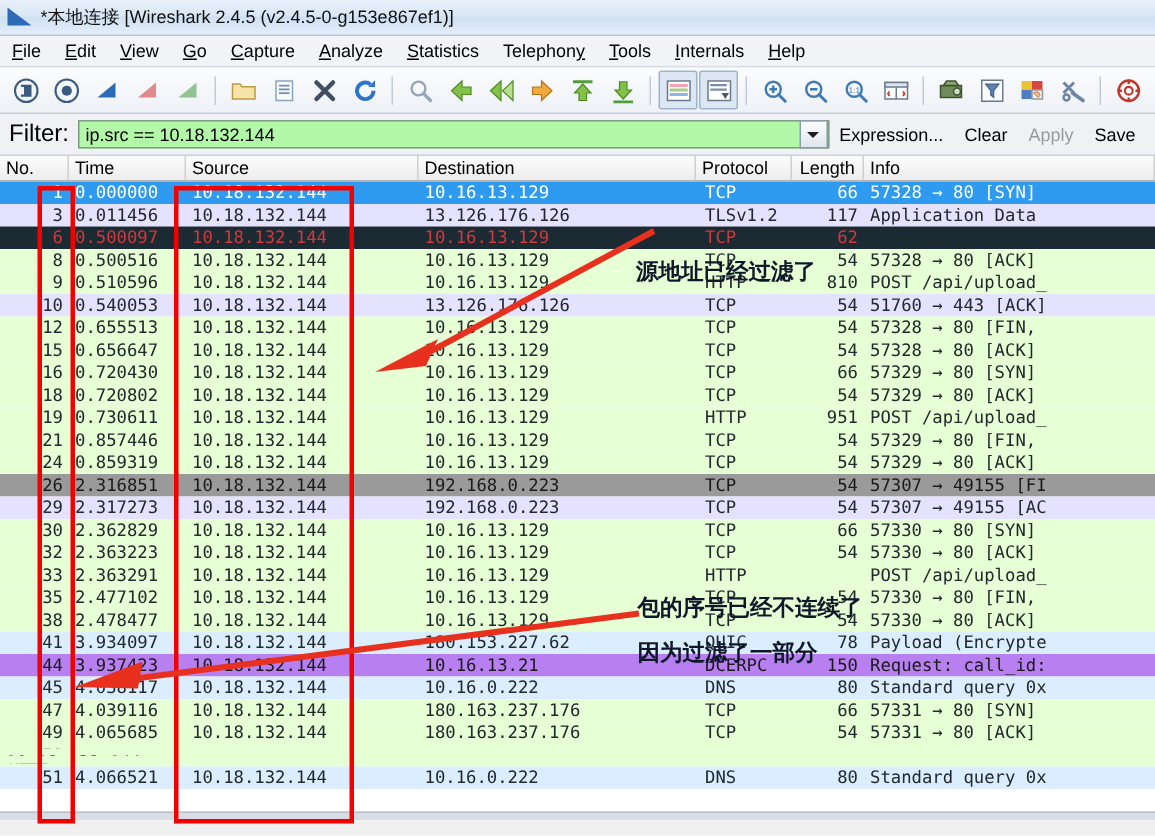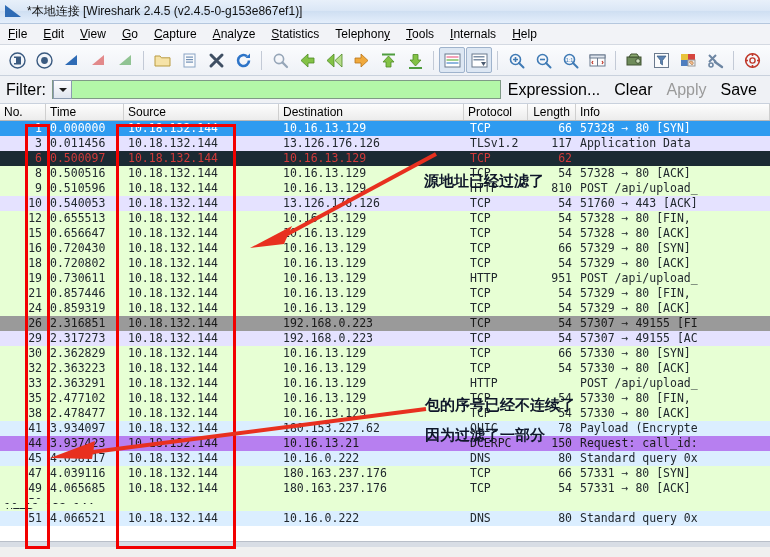--- a/index.html
+++ b/index.html
@@ -63,21 +63,21 @@
     flex:1;padding-left:4px;font-size:12px;color:#000;
     font-family:"Liberation Sans","DejaVu Sans",sans-serif;
     white-space:nowrap;overflow:hidden;
   }
   .filter-drop{
     width:17px;height:17px;margin-right:0;border:1px solid #8c9bb0;
     background:linear-gradient(to bottom,#fdfdfe,#dfe5ee);
     display:flex;align-items:center;justify-content:center;flex:none;
   }
   .caret-dn{width:0;height:0;border-left:4px solid transparent;border-right:4px solid transparent;border-top:4px solid #1d1d1d;}
-  .fbtn{font-size:16px;padding:0 7px;color:#000;white-space:nowrap;}
+  .fbtn{font-size:12px;padding:0 7px;color:#000;white-space:nowrap;}
   .fbtn.disabled{color:#9a9a9a;}
 
   
   .plist{position:relative;height:443px;background:#fff;overflow:hidden;}
   .phead{
     display:flex;height:17px;box-sizing:border-box;
     background:linear-gradient(to bottom,#fdfdfd 0%,#ececec 100%);
     border-bottom:1px solid #b9b9b9;font-size:12px;
   }
   .phead div{
@@ -304,20 +304,21 @@
           <circle cx="8.5" cy="8.5" r="6.8" fill="none" stroke="#c0392b" stroke-width="1.6"></circle>
           <circle cx="8.5" cy="8.5" r="2.6" fill="none" stroke="#c0392b" stroke-width="1.4"></circle>
           <path d="M8.5 1 L8.5 4 M8.5 13 L8.5 16 M1 8.5 L4 8.5 M13 8.5 L16 8.5" stroke="#c0392b" stroke-width="1.6"></path>
         </svg>
     </div>
   </div>
 
   <div class="filterbar">
     <span class="filter-label">Filter:</span>
     <div class="filter-box">
+      <div class="filter-value">ip.src == 10.18.132.144</div>
       <div class="filter-drop">
         <span class="caret-dn"></span>
       </div>
     </div>
     <span class="fbtn">Expression...</span>
     <span class="fbtn">Clear</span>
     <span class="fbtn disabled">Apply</span>
     <span class="fbtn">Save</span>
   </div>
 

